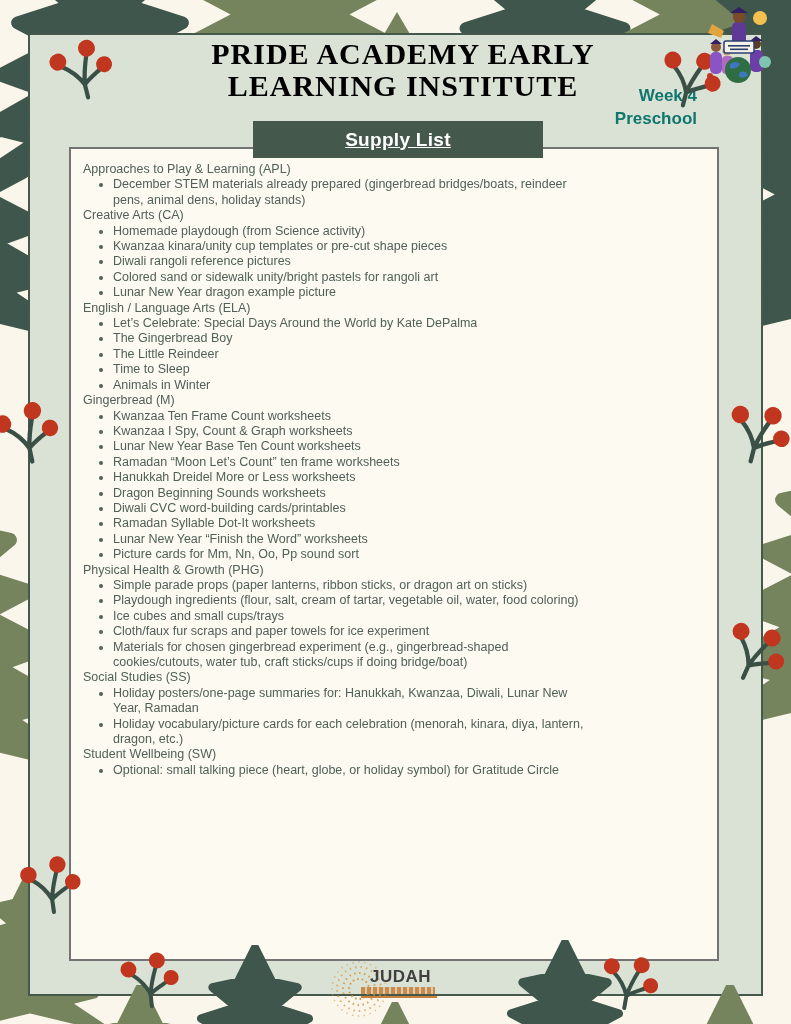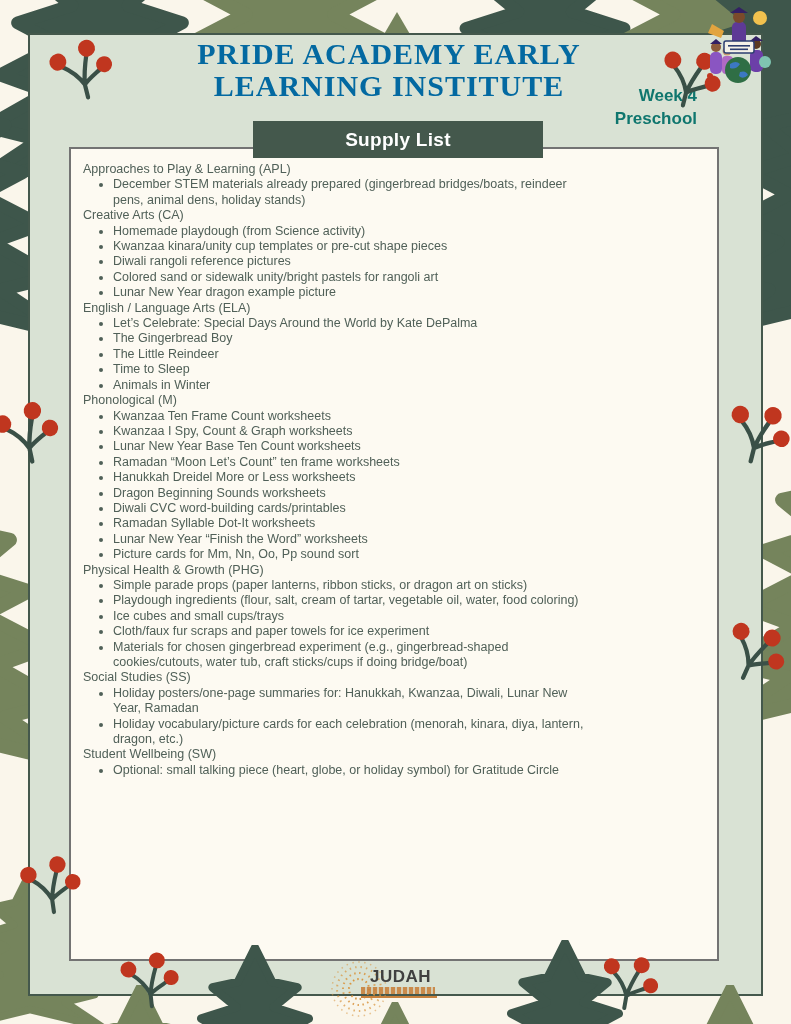--- a/index.html
+++ b/index.html
@@ -9,33 +9,33 @@
   }
   
   .tree{position:absolute;z-index:1;}
   .tree.front{z-index:4;}
   
   .panel{
     position:absolute;left:28px;top:33px;width:735px;height:963px;
     background:#D9E2D4;border:2px solid #44584C;box-sizing:border-box;z-index:2;
   }
   .title{
-    position:absolute;left:144px;top:38px;width:490px;margin:0;text-align:center;
+    position:absolute;left:158px;top:38px;width:490px;margin:0;text-align:center;
     font-family:"Liberation Serif",serif;font-weight:bold;font-size:30px;line-height:32px;
-    color:#0369a1;letter-spacing:1px;z-index:3;
+    color:#000000;letter-spacing:1px;z-index:3;
   }
   .week{
     position:absolute;left:577px;top:84px;width:120px;text-align:right;
     font-size:17px;font-weight:bold;color:#0f766e;line-height:23px;z-index:3;
   }
   .banner{
     position:absolute;left:253px;top:121px;width:290px;height:37px;background:#44584C;
     display:flex;align-items:center;justify-content:center;z-index:4;
   }
-  .banner span{color:#FFFFFF;font-weight:bold;font-size:19px;letter-spacing:.3px;}
+  .banner span{color:#FFFFFF;font-weight:bold;font-size:19px;letter-spacing:.3px;text-decoration:underline;}
   .listbox{
     position:absolute;left:69px;top:147px;width:650px;height:814px;
     background:#FDFAF2;border:2px solid #737373;box-sizing:border-box;z-index:3;
   }
   .list{
     position:absolute;left:12px;top:13px;width:505px;
     font-size:12.5px;line-height:15.4px;color:#506058;
   }
   .sec-header{white-space:normal;}
   .item{position:relative;padding-left:30px;}
@@ -150,21 +150,21 @@
         <div class="item"><span class="dot"></span><span>Kwanzaa kinara/unity cup templates or pre-cut shape pieces</span></div>
         <div class="item"><span class="dot"></span><span>Diwali rangoli reference pictures</span></div>
         <div class="item"><span class="dot"></span><span>Colored sand or sidewalk unity/bright pastels for rangoli art</span></div>
         <div class="item"><span class="dot"></span><span>Lunar New Year dragon example picture</span></div>
         <div class="sec-header">English / Language Arts (ELA)</div>
         <div class="item"><span class="dot"></span><span>Let’s Celebrate: Special Days Around the World by Kate DePalma</span></div>
         <div class="item"><span class="dot"></span><span>The Gingerbread Boy</span></div>
         <div class="item"><span class="dot"></span><span>The Little Reindeer</span></div>
         <div class="item"><span class="dot"></span><span>Time to Sleep</span></div>
         <div class="item"><span class="dot"></span><span>Animals in Winter</span></div>
-        <div class="sec-header">Phonological (M)</div>
+        <div class="sec-header">Gingerbread (M)</div>
         <div class="item"><span class="dot"></span><span>Kwanzaa Ten Frame Count worksheets</span></div>
         <div class="item"><span class="dot"></span><span>Kwanzaa I Spy, Count &amp; Graph worksheets</span></div>
         <div class="item"><span class="dot"></span><span>Lunar New Year Base Ten Count worksheets</span></div>
         <div class="item"><span class="dot"></span><span>Ramadan “Moon Let’s Count” ten frame worksheets</span></div>
         <div class="item"><span class="dot"></span><span>Hanukkah Dreidel More or Less worksheets</span></div>
         <div class="item"><span class="dot"></span><span>Dragon Beginning Sounds worksheets</span></div>
         <div class="item"><span class="dot"></span><span>Diwali CVC word-building cards/printables</span></div>
         <div class="item"><span class="dot"></span><span>Ramadan Syllable Dot-It worksheets</span></div>
         <div class="item"><span class="dot"></span><span>Lunar New Year “Finish the Word” worksheets</span></div>
         <div class="item"><span class="dot"></span><span>Picture cards for Mm, Nn, Oo, Pp sound sort</span></div>

